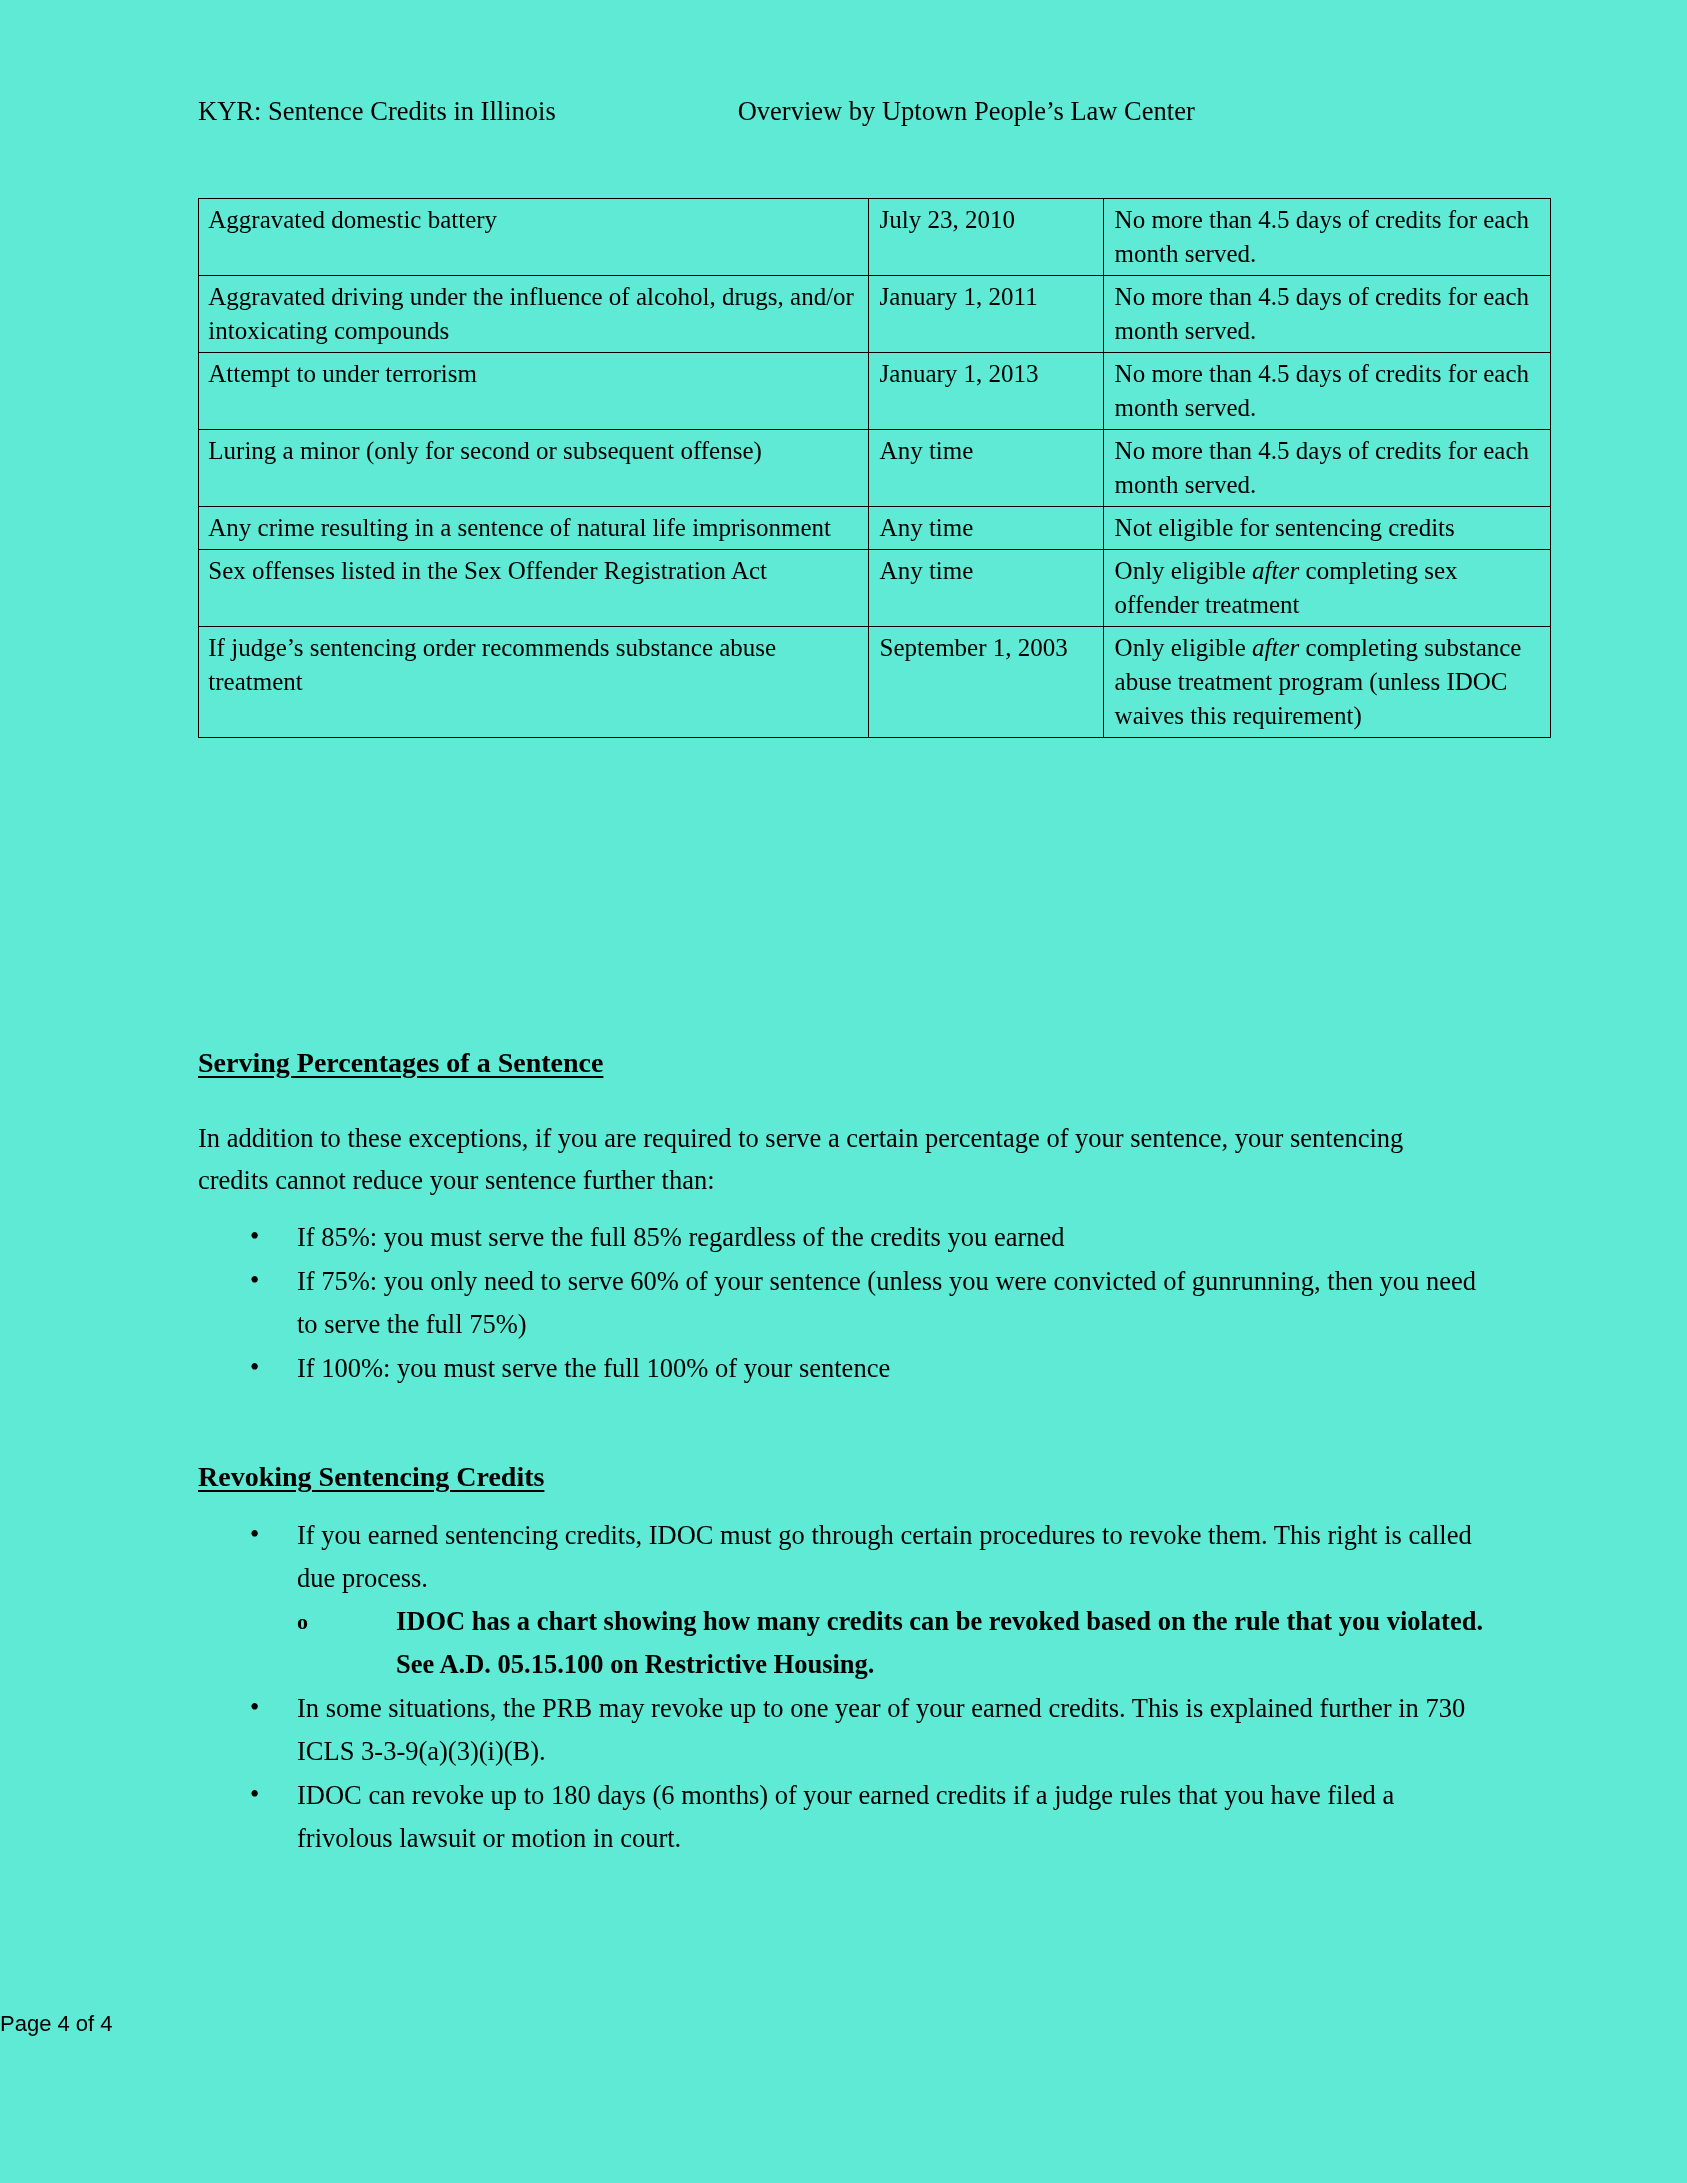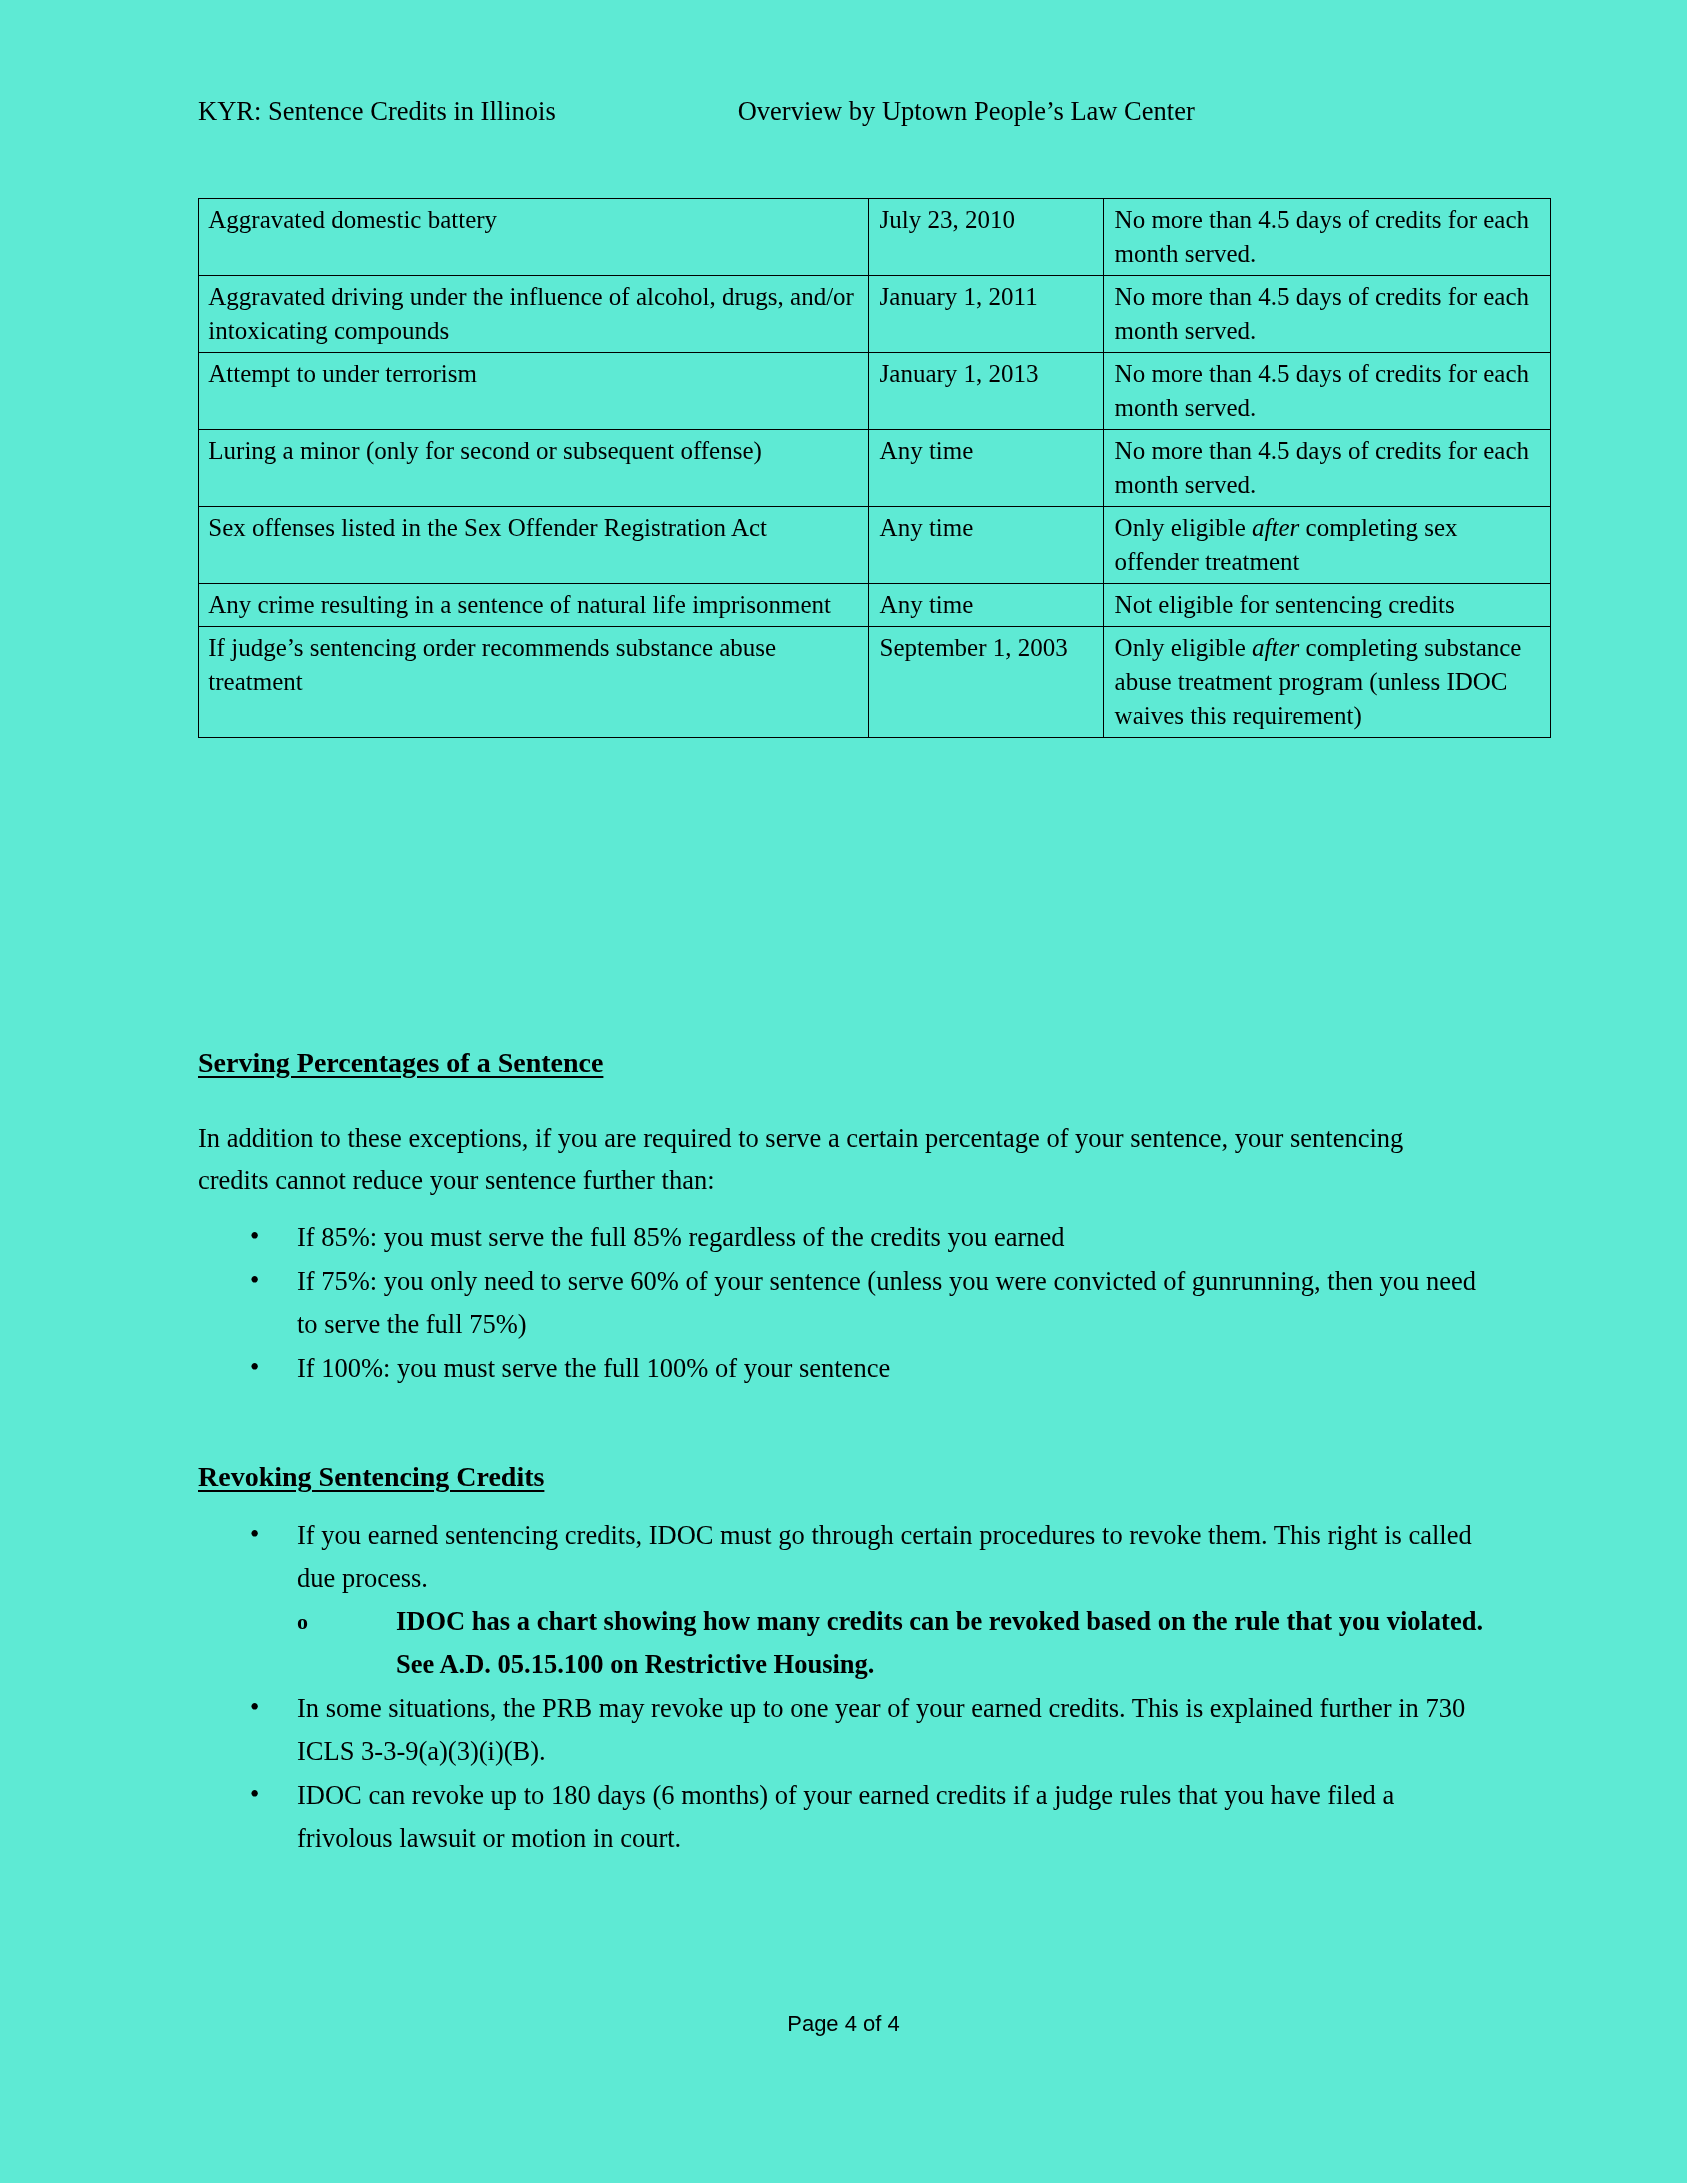--- a/index.html
+++ b/index.html
@@ -135,21 +135,21 @@
     line-height: 1.96;
   }
   #bullets-percentages { top: 1216px; }
   #bullets-revoking { top: 1514px; }
   
   .page-footer {
     position: absolute;
     left: 0;
     top: 2011px;
     width: 1687px;
-    text-align: center;
+    text-align: left;
     font-family: "Liberation Sans", "DejaVu Sans", sans-serif;
     font-size: 22px;
   }
 </style>
 </head>
 <body>
 
 <div class="page">
 
   <div class="doc-header">
@@ -203,38 +203,38 @@
           </td>
         <td class="cell-date">
             <span class="cell-text">Any time</span>
           </td>
         <td class="cell-rule">
             <span class="cell-text"><span>No more than 4.5 days of credits for each month served.</span><em></em><span></span></span>
           </td>
       </tr>
       <tr>
         <td class="cell-offense">
+            <span class="cell-text">Any crime resulting in a sentence of natural life imprisonment</span>
+          </td>
+        <td class="cell-date">
+            <span class="cell-text">Any time</span>
+          </td>
+        <td class="cell-rule">
+            <span class="cell-text"><span>Not eligible for sentencing credits</span><em></em><span></span></span>
+          </td>
+      </tr>
+      <tr>
+        <td class="cell-offense">
             <span class="cell-text">Sex offenses listed in the Sex Offender Registration Act</span>
           </td>
         <td class="cell-date">
             <span class="cell-text">Any time</span>
           </td>
         <td class="cell-rule">
             <span class="cell-text"><span>Only eligible </span><em>after</em><span> completing sex offender treatment</span></span>
-          </td>
-      </tr>
-      <tr>
-        <td class="cell-offense">
-            <span class="cell-text">Any crime resulting in a sentence of natural life imprisonment</span>
-          </td>
-        <td class="cell-date">
-            <span class="cell-text">Any time</span>
-          </td>
-        <td class="cell-rule">
-            <span class="cell-text"><span>Not eligible for sentencing credits</span><em></em><span></span></span>
           </td>
       </tr>
       <tr>
         <td class="cell-offense">
             <span class="cell-text">If judge’s sentencing order recommends substance abuse treatment</span>
           </td>
         <td class="cell-date">
             <span class="cell-text">September 1, 2003</span>
           </td>
         <td class="cell-rule">

